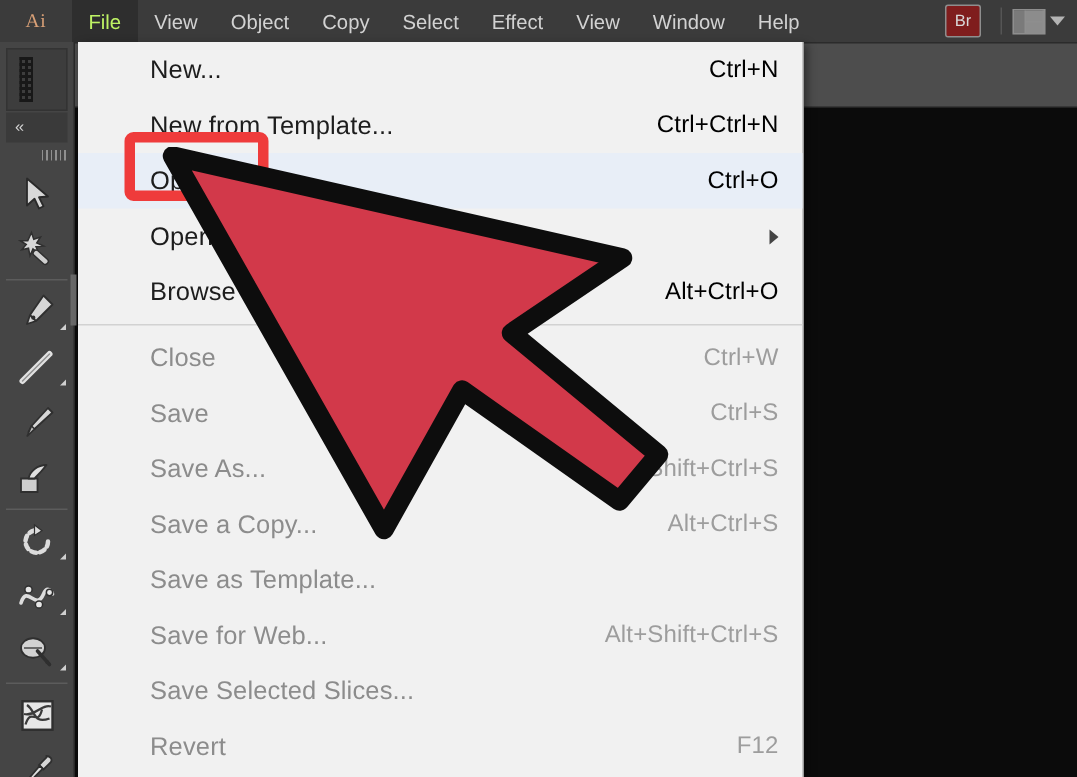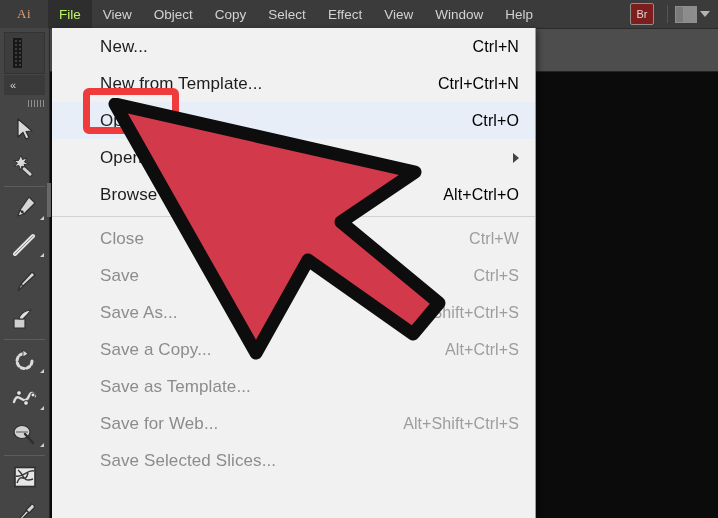--- a/index.html
+++ b/index.html
@@ -468,20 +468,24 @@
         <div class="dd-row dim">
           <span class="dd-label">Save as Template...</span>
         </div>
         <div class="dd-row dim">
           <span class="dd-label">Save for Web...</span>
           <span class="dd-accel">Alt+Shift+Ctrl+S</span>
         </div>
         <div class="dd-row dim">
           <span class="dd-label">Save Selected Slices...</span>
         </div>
+        <div class="dd-row dim">
+          <span class="dd-label">Revert</span>
+          <span class="dd-accel">F12</span>
+        </div>
       </div>
   </div>
 
   <div class="redbox"></div>
 
   <svg class="smallcursor" width="22" height="26" viewBox="0 0 22 26">
     <path d="M1 1 L1 18 L5.2 14 L8.2 20.5 L11 19.2 L8.2 13 L14 13 Z" fill="#ffffff" stroke="#2a2a2a" stroke-width="1.1" stroke-linejoin="round"></path>
   </svg>
 
   <svg class="bigarrow" width="350" height="278" viewBox="0 0 350 278">

